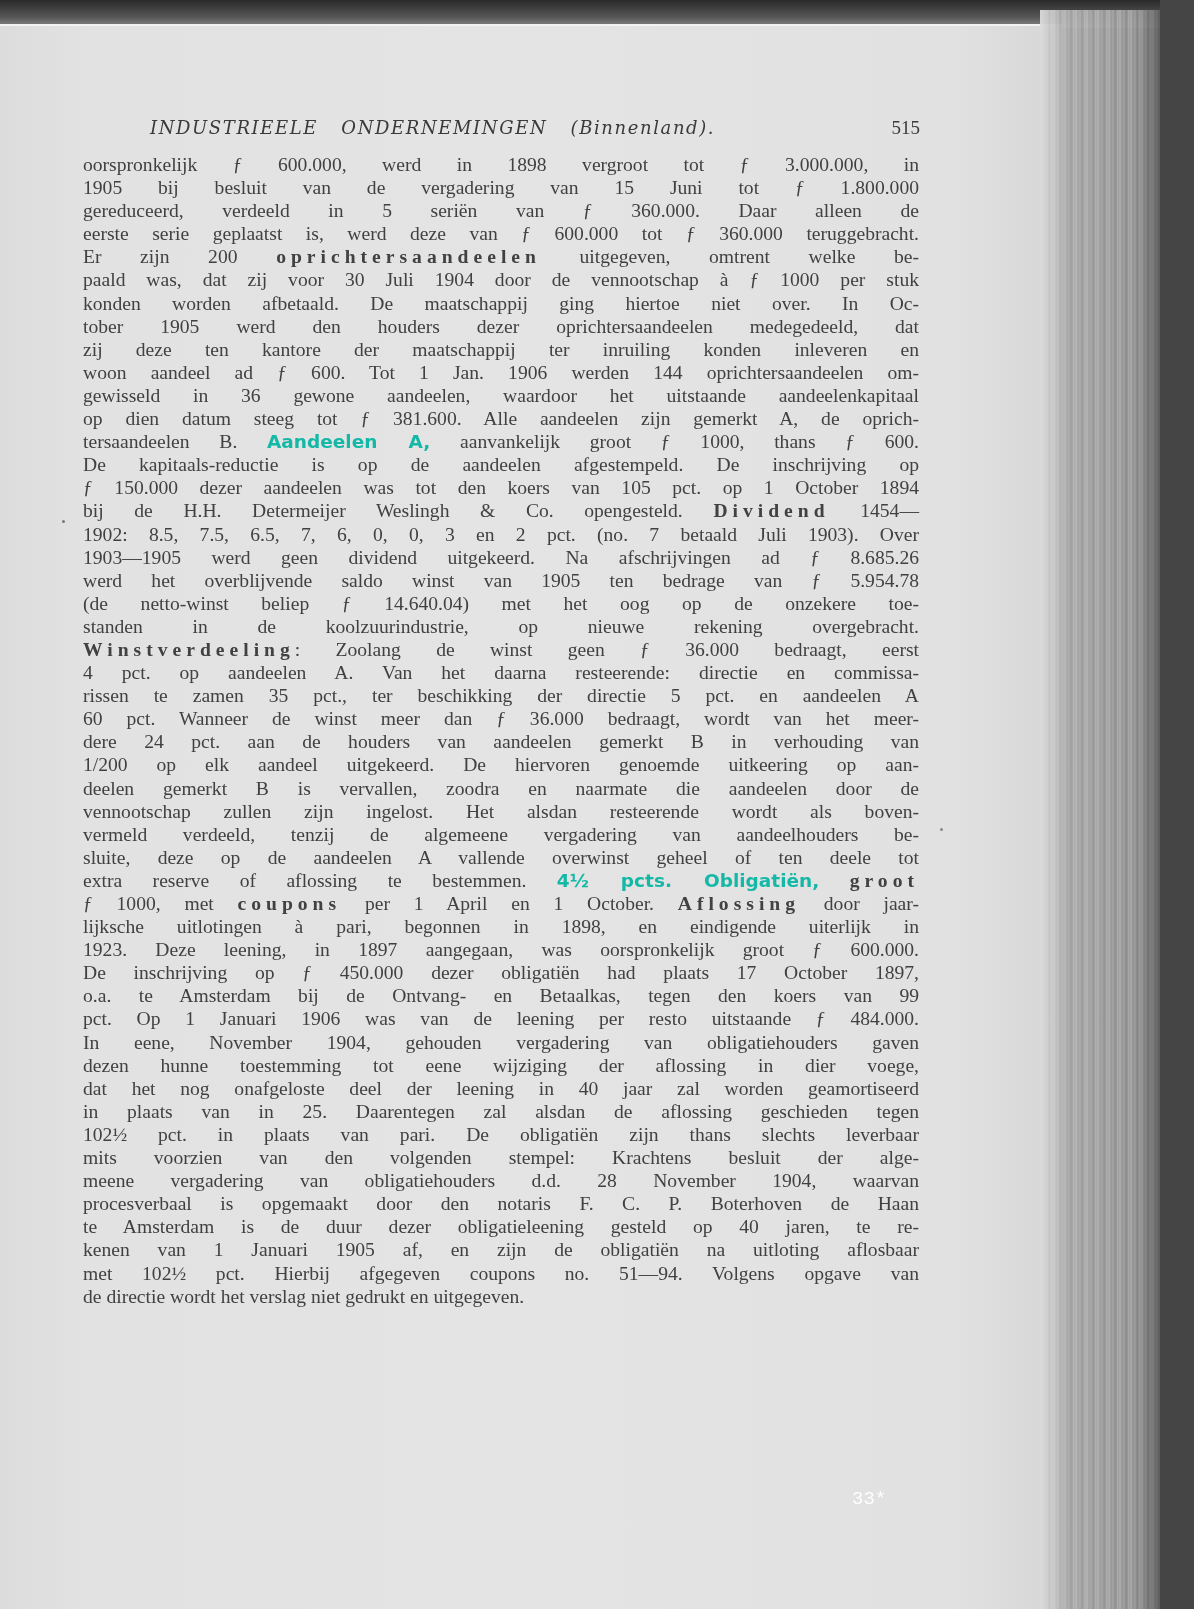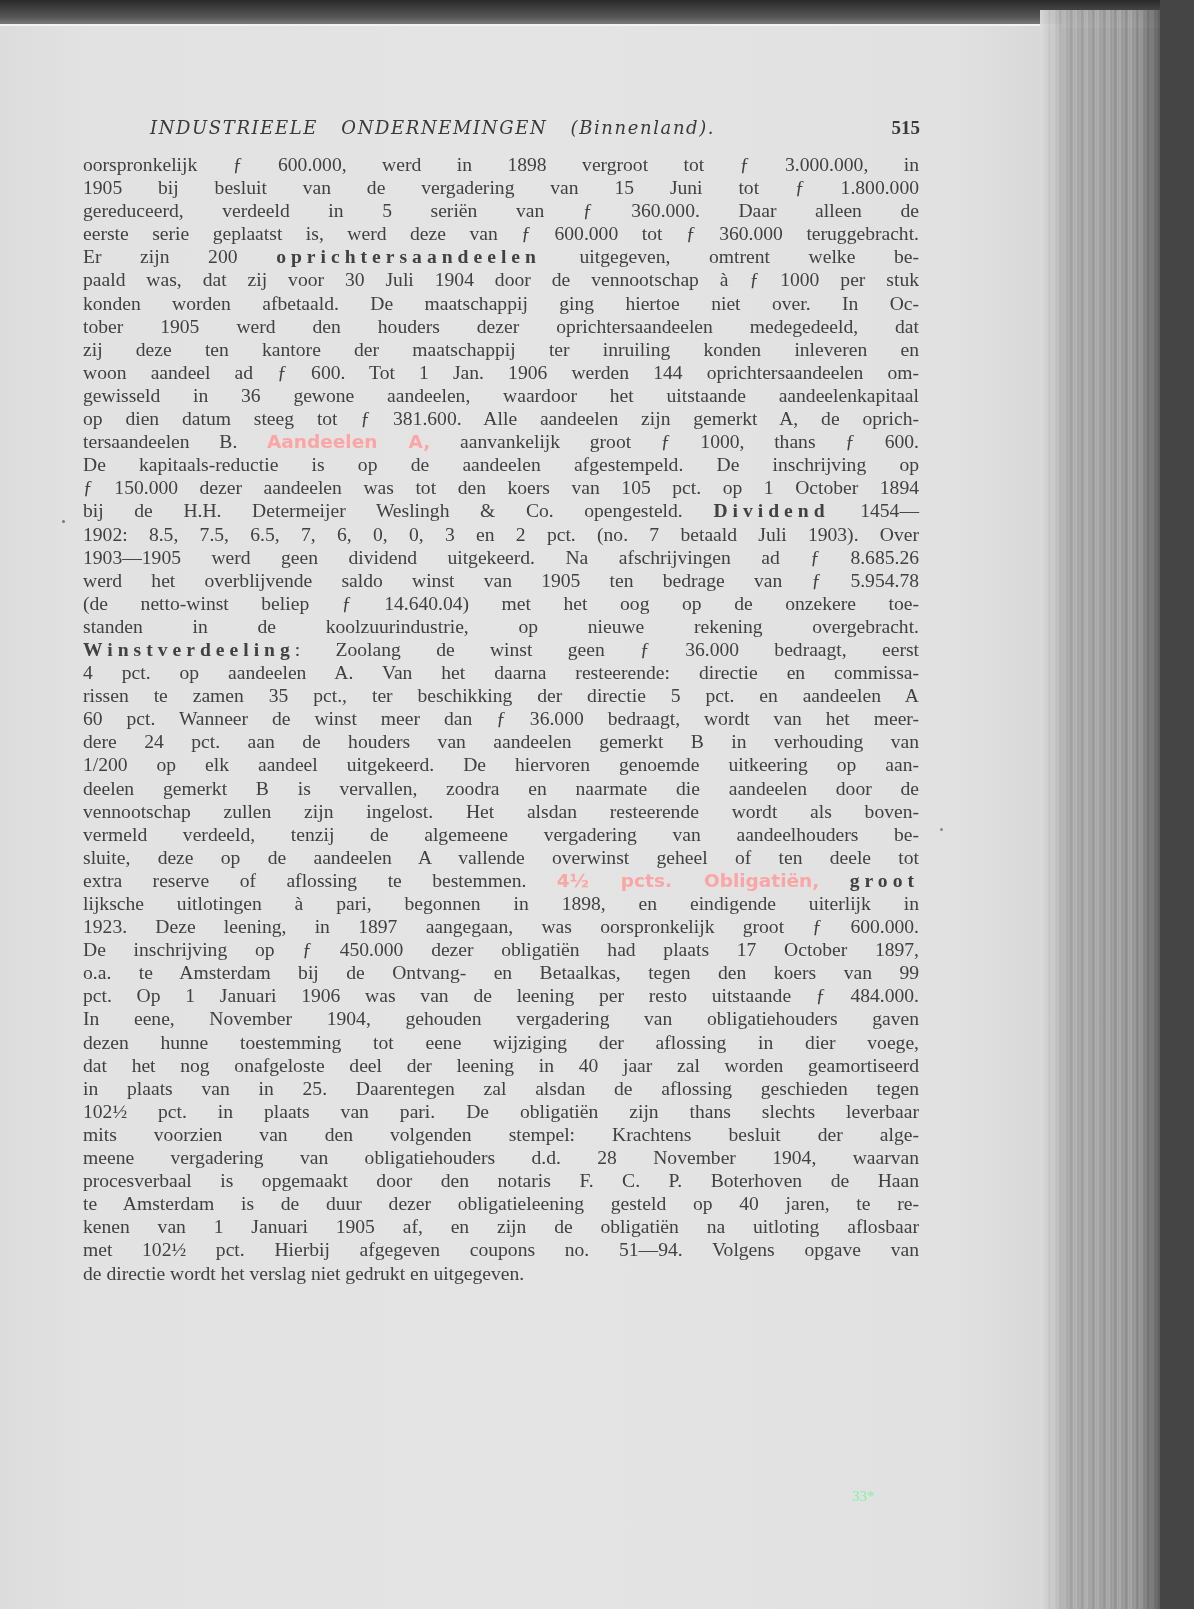--- a/index.html
+++ b/index.html
@@ -70,21 +70,20 @@
       font-style: italic;
       letter-spacing: 1.6px;
       word-spacing: 16px;
     }
     .page-number {
       position: absolute;
       right: 0;
       top: 0;
       font-family: "Liberation Serif", serif;
       font-size: 19px;
-      font-weight: bold;
     }
     .body-text {
       position: absolute;
       left: 83px;
       top: 153px;
       width: 836px;
       font-family: "Liberation Serif", serif;
       font-size: 19.6px;
       line-height: 23.1px;
       color: #414141;
@@ -97,29 +96,29 @@
       text-align: justify;
       height: 23.1px;
       overflow: visible;
     }
     .line.last { text-align-last: left; }
     .spaced { letter-spacing: 5px; font-weight: bold; }
     .bold-sans {
       font-family: "DejaVu Sans", sans-serif;
       font-weight: bold;
       font-size: 18.5px;
-      color: #fca5a5;
+      color: #14b8a6;
     }
     .folio-bottom {
       position: absolute;
       left: 852px;
       top: 1488px;
-      font-family: Liberation Serif, serif;
-      font-size: 15px;
-      color: #86efac;
+      font-family: Liberation Mono, monospace;
+      font-size: 19px;
+      color: #ffffff;
     }
     .dot-mark {
       position: absolute;
       left: 62px; top: 520px;
       width: 3px; height: 3px; border-radius: 50%;
       background: #777;
     }
     .dot-mark2 {
       position: absolute;
       left: 940px; top: 828px;
@@ -167,20 +166,21 @@
       <span class="line"><span>4 pct. op aandeelen A. Van het daarna resteerende: directie en commissa-</span></span>
       <span class="line"><span>rissen te zamen 35 pct., ter beschikking der directie 5 pct. en aandeelen A</span></span>
       <span class="line"><span>60 pct. Wanneer de winst meer dan ƒ 36.000 bedraagt, wordt van het meer-</span></span>
       <span class="line"><span>dere 24 pct. aan de houders van aandeelen gemerkt B in verhouding van</span></span>
       <span class="line"><span>1/200 op elk aandeel uitgekeerd. De hiervoren genoemde uitkeering op aan-</span></span>
       <span class="line"><span>deelen gemerkt B is vervallen, zoodra en naarmate die aandeelen door de</span></span>
       <span class="line"><span>vennootschap zullen zijn ingelost. Het alsdan resteerende wordt als boven-</span></span>
       <span class="line"><span>vermeld verdeeld, tenzij de algemeene vergadering van aandeelhouders be-</span></span>
       <span class="line"><span>sluite, deze op de aandeelen A vallende overwinst geheel of ten deele tot</span></span>
       <span class="line"><span>extra reserve of aflossing te bestemmen. </span><span class="bold-sans">4½ pcts. Obligatiën,</span><span> </span><span class="spaced">groot</span></span>
+      <span class="line"><span>ƒ 1000, met </span><span class="spaced">coupons</span><span> per 1 April en 1 October. </span><span class="spaced">Aflossing</span><span> door jaar-</span></span>
       <span class="line"><span>lijksche uitlotingen à pari, begonnen in 1898, en eindigende uiterlijk in</span></span>
       <span class="line"><span>1923. Deze leening, in 1897 aangegaan, was oorspronkelijk groot ƒ 600.000.</span></span>
       <span class="line"><span>De inschrijving op ƒ 450.000 dezer obligatiën had plaats 17 October 1897,</span></span>
       <span class="line"><span>o.a. te Amsterdam bij de Ontvang- en Betaalkas, tegen den koers van 99</span></span>
       <span class="line"><span>pct. Op 1 Januari 1906 was van de leening per resto uitstaande ƒ 484.000.</span></span>
       <span class="line"><span>In eene, November 1904, gehouden vergadering van obligatiehouders gaven</span></span>
       <span class="line"><span>dezen hunne toestemming tot eene wijziging der aflossing in dier voege,</span></span>
       <span class="line"><span>dat het nog onafgeloste deel der leening in 40 jaar zal worden geamortiseerd</span></span>
       <span class="line"><span>in plaats van in 25. Daarentegen zal alsdan de aflossing geschieden tegen</span></span>
       <span class="line"><span>102½ pct. in plaats van pari. De obligatiën zijn thans slechts leverbaar</span></span>

